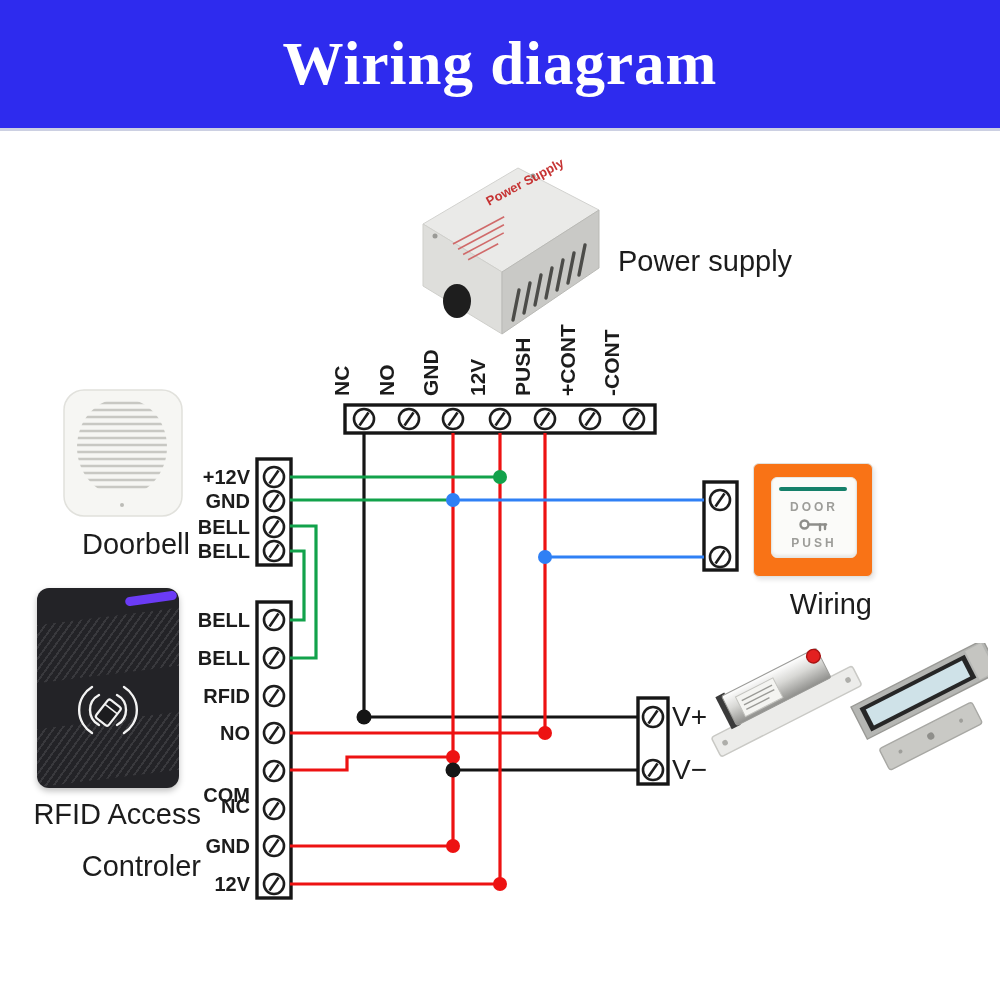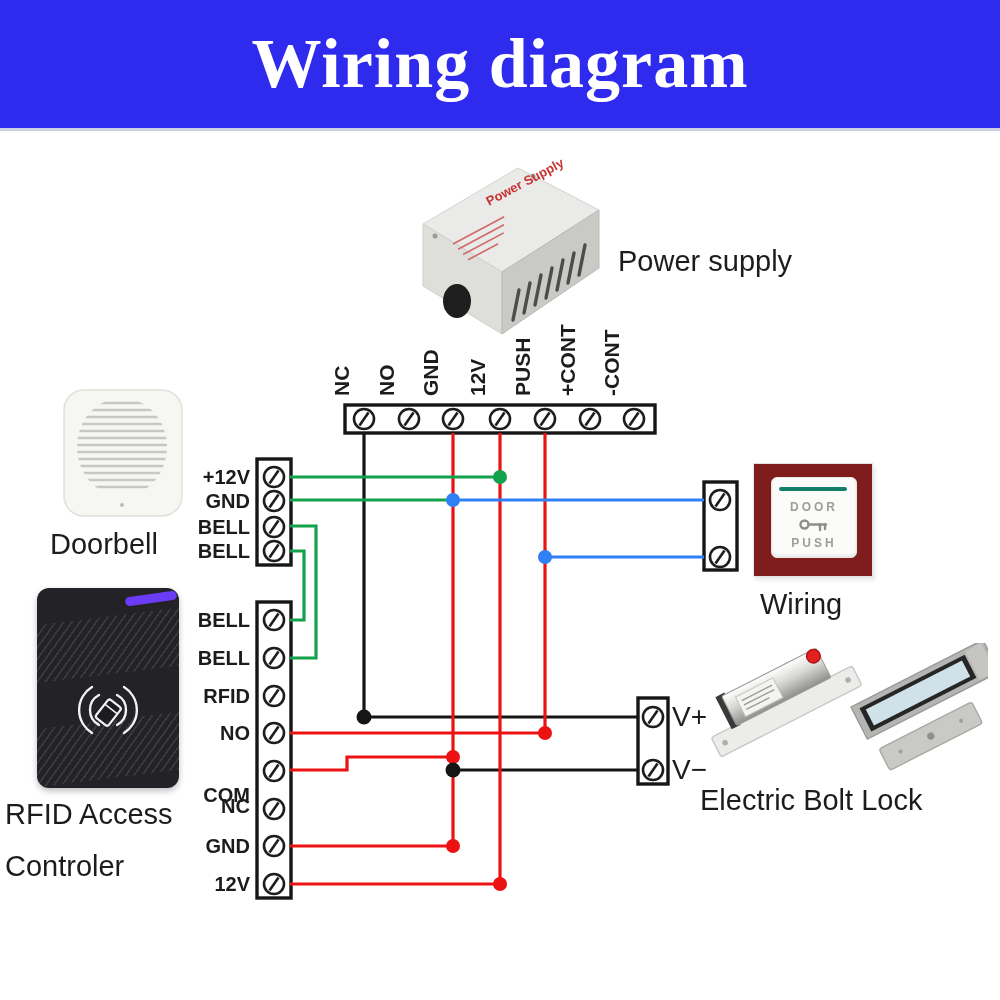--- a/index.html
+++ b/index.html
@@ -8,24 +8,24 @@
     font-family:"Liberation Sans", sans-serif; background:#ffffff;
   }
   
   .banner {
     position:absolute; left:0; top:0; width:1000px; height:128px;
     background:#2e2bee; border-bottom:3px solid #ccd0e2;
     display:flex; align-items:center; justify-content:center;
   }
   .banner h1 {
     margin:0; color:#ffffff; font-family:"Liberation Serif", serif;
-    font-weight:700; font-size:70px; letter-spacing:1px;
-  }
-  
-  .comp-label { position:absolute; font-size:29px; color:#1c1c1c; text-align:left; }
+    font-weight:700; font-size:61px; letter-spacing:1px;
+  }
+  
+  .comp-label { position:absolute; font-size:29px; color:#1c1c1c; text-align:right; }
   .term-label {
     position:absolute; width:80px; text-align:right; font-size:20px; font-weight:700;
     color:#1c1c1c; transform:translateY(-50%); letter-spacing:0px; line-height:20px;
   }
   .vlabel {
     position:absolute; height:22px; line-height:22px; white-space:nowrap;
     font-size:21px; font-weight:700; color:#1c1c1c;
     transform-origin:left bottom; transform:rotate(-90deg);
   }
   .vplus-label {
@@ -47,21 +47,21 @@
   .rfid .band.b1 { top:28px; }
   .rfid .band.b2 { top:132px; }
   .rfid .accent {
     position:absolute; right:2px; top:6px; width:52px; height:9px;
     background:#6b3bf5; border-radius:5px; transform:rotate(-8deg);
   }
   .rfid .icon { position:absolute; left:29px; top:92px; }
   
   .switch-plate {
     position:absolute; left:753px; top:463px; width:118px; height:112px;
-    background:#7f1d1d; border:1px solid #e2e2de; border-radius:0;
+    background:#f97316; border:1px solid #e2e2de; border-radius:6px;
     box-shadow:2px 3px 4px rgba(0,0,0,0.10);
   }
   .switch-btn {
     position:absolute; left:17px; top:13px; width:84px; height:79px;
     background:#fbfbf9; border:1px solid #e6e6e2; border-radius:6px;
     box-shadow:inset 0 -2px 3px rgba(0,0,0,0.08);
   }
   .switch-btn .greenline {
     position:absolute; left:7px; top:9px; width:68px; height:4px;
     background:#15806a; border-radius:2px;
@@ -200,21 +200,20 @@
       <rect x="12" y="9" width="108" height="18" fill="#cfe2e8"></rect>
       <rect x="127" y="2" width="18" height="32" fill="#c5c5c1"></rect>
     </g>
     <g transform="translate(176,106) rotate(-27)">
       <rect x="0" y="0" width="104" height="24" rx="3" fill="#c9c9c5" stroke="#a8a8a4" stroke-width="1.4"></rect>
       <circle cx="52" cy="12" r="3.6" fill="#8f8f8b"></circle>
       <circle cx="18" cy="12" r="2" fill="#9e9e9a"></circle>
       <circle cx="86" cy="12" r="2" fill="#9e9e9a"></circle>
     </g>
   </svg>
-  <div class="comp-label" style="left:700px; top:784px; width:290px;">Electric Bolt Lock</div>
 
   <svg class="overlay" style="left:0; top:0;" width="1000" height="1000" viewBox="0 0 1000 1000">
     <defs>
       <g id="screw">
         <circle r="10" fill="#ffffff" stroke="#1d1d1d" stroke-width="2.6"></circle>
         <line x1="-4.5" y1="6.5" x2="4.5" y2="-6.5" stroke="#1d1d1d" stroke-width="2.6"></line>
       </g>
     </defs>
 
     <rect x="345" y="405" width="310" height="28" fill="#ffffff" stroke="#161616" stroke-width="3.4"></rect>

